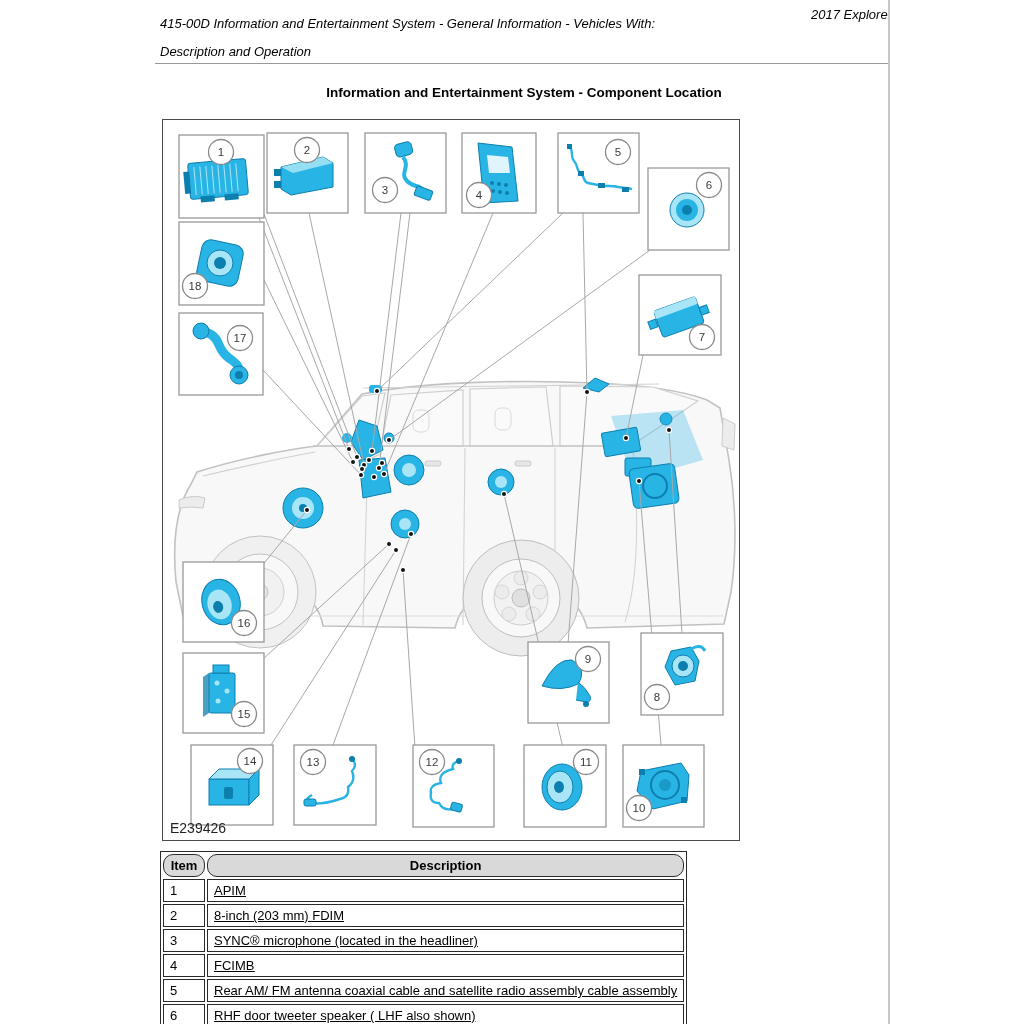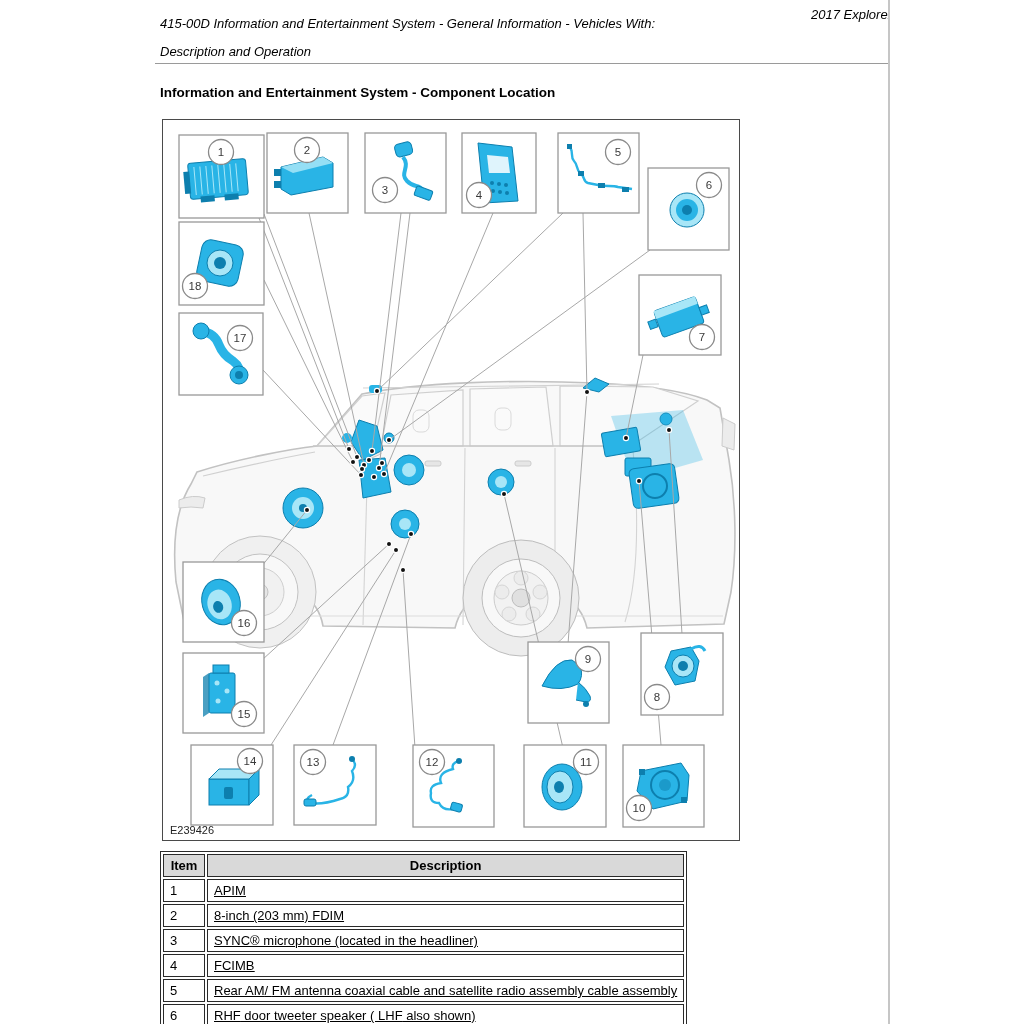--- a/index.html
+++ b/index.html
@@ -4,31 +4,31 @@
 <style>
   html,body{margin:0;padding:0;}
   body{width:1024px;height:1024px;overflow:hidden;background:#fff;position:relative;
        font-family:"Liberation Sans",sans-serif;color:#000;}
   .vborder{position:absolute;left:888px;top:0;width:2px;height:1024px;background:#c6c6c6;}
   .h-left{position:absolute;left:160px;top:15px;width:640px;font-style:italic;font-size:13px;line-height:18px;}
   .h-sub{position:absolute;left:160px;top:44px;font-style:italic;font-size:13px;text-align:right;}
   .h-right{position:absolute;left:811px;top:7px;width:77px;overflow:hidden;white-space:nowrap;
            font-style:italic;font-size:13px;}
   .hrule{position:absolute;left:155px;top:63px;width:733px;height:1px;background:#9a9a9a;}
-  .fig-title{position:absolute;left:160px;top:85px;width:728px;text-align:left;
+  .fig-title{position:absolute;left:160px;top:85px;width:728px;text-align:center;
              font-weight:bold;font-size:13.5px;}
   .figure{position:absolute;left:162px;top:119px;width:578px;height:722px;
           border:1px solid #4a4a4a;box-sizing:border-box;background:#fff;}
   .figure svg{position:absolute;left:0;top:0;}
-  .img-code{position:absolute;left:7px;bottom:4px;font-size:11px;color:#222;margin-top:40px;}
+  .img-code{position:absolute;left:7px;bottom:4px;font-size:14px;color:#222;margin-top:40px;}
   table.comp{position:absolute;left:160px;top:851px;border-collapse:separate;border-spacing:2px;
              border:1px solid #2a2a2a;background:#fff;}
   table.comp th, table.comp td{border:1px solid #2a2a2a;font-size:13px;padding:1px 6px;
              height:19px;vertical-align:middle;white-space:nowrap;}
-  table.comp th{background:#d9d9d9;font-weight:bold;text-align:center;}
+  table.comp th{background:#d9d9d9;font-weight:bold;text-align:center;border-radius:10px;}
   td.item{width:28px;}
   td.desc{width:452px;text-decoration:underline;}
   .lnk{text-decoration:underline;}
 </style>
 </head>
 <body>
 
 <div class="vborder"></div>
 
 <div class="h-left">

